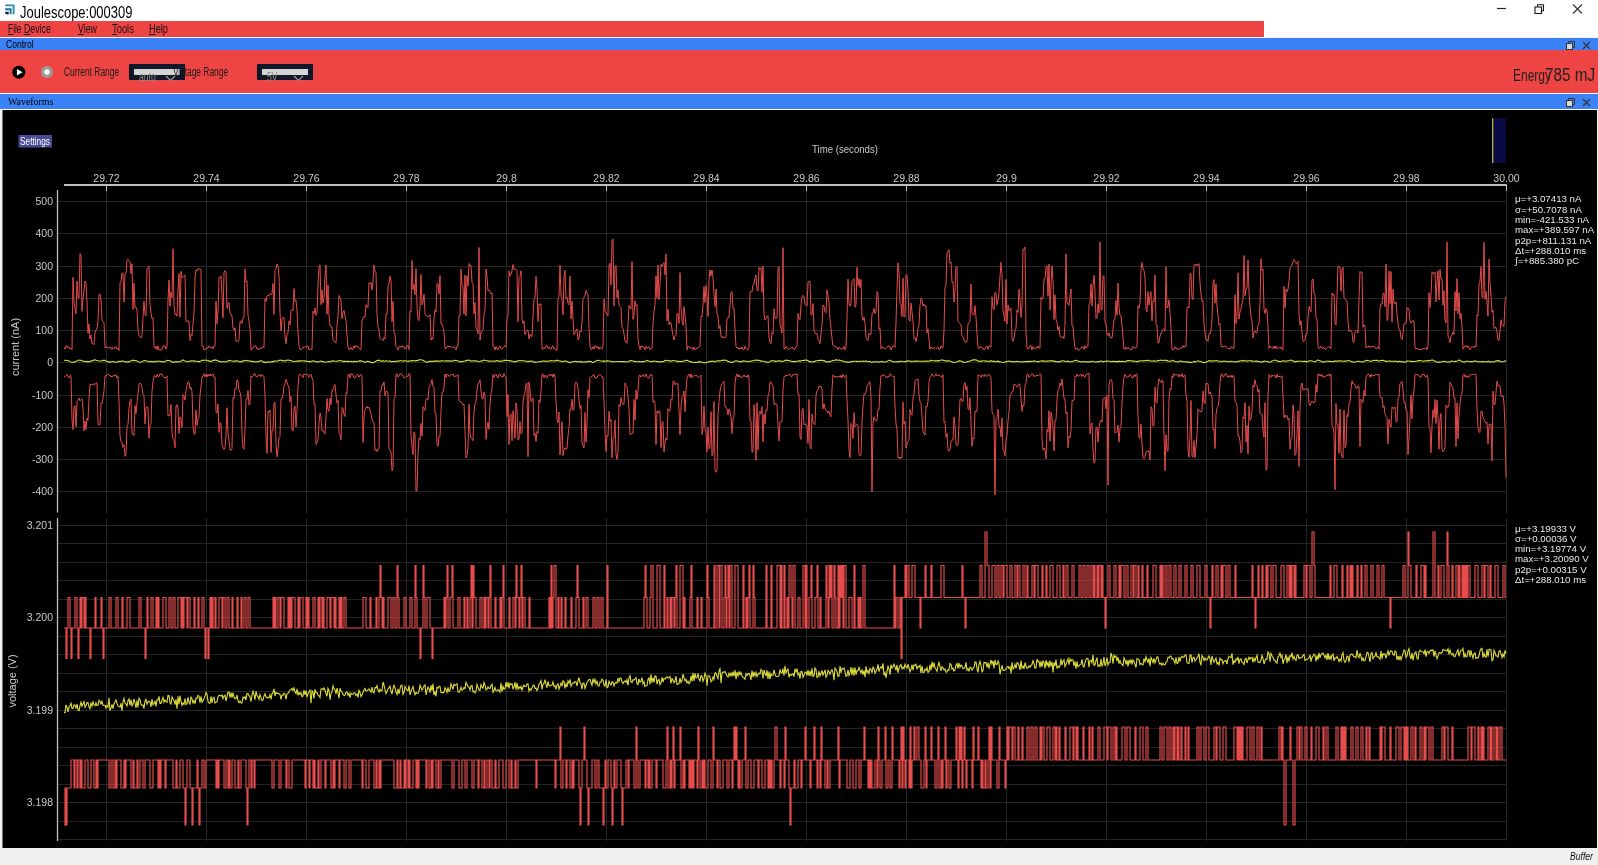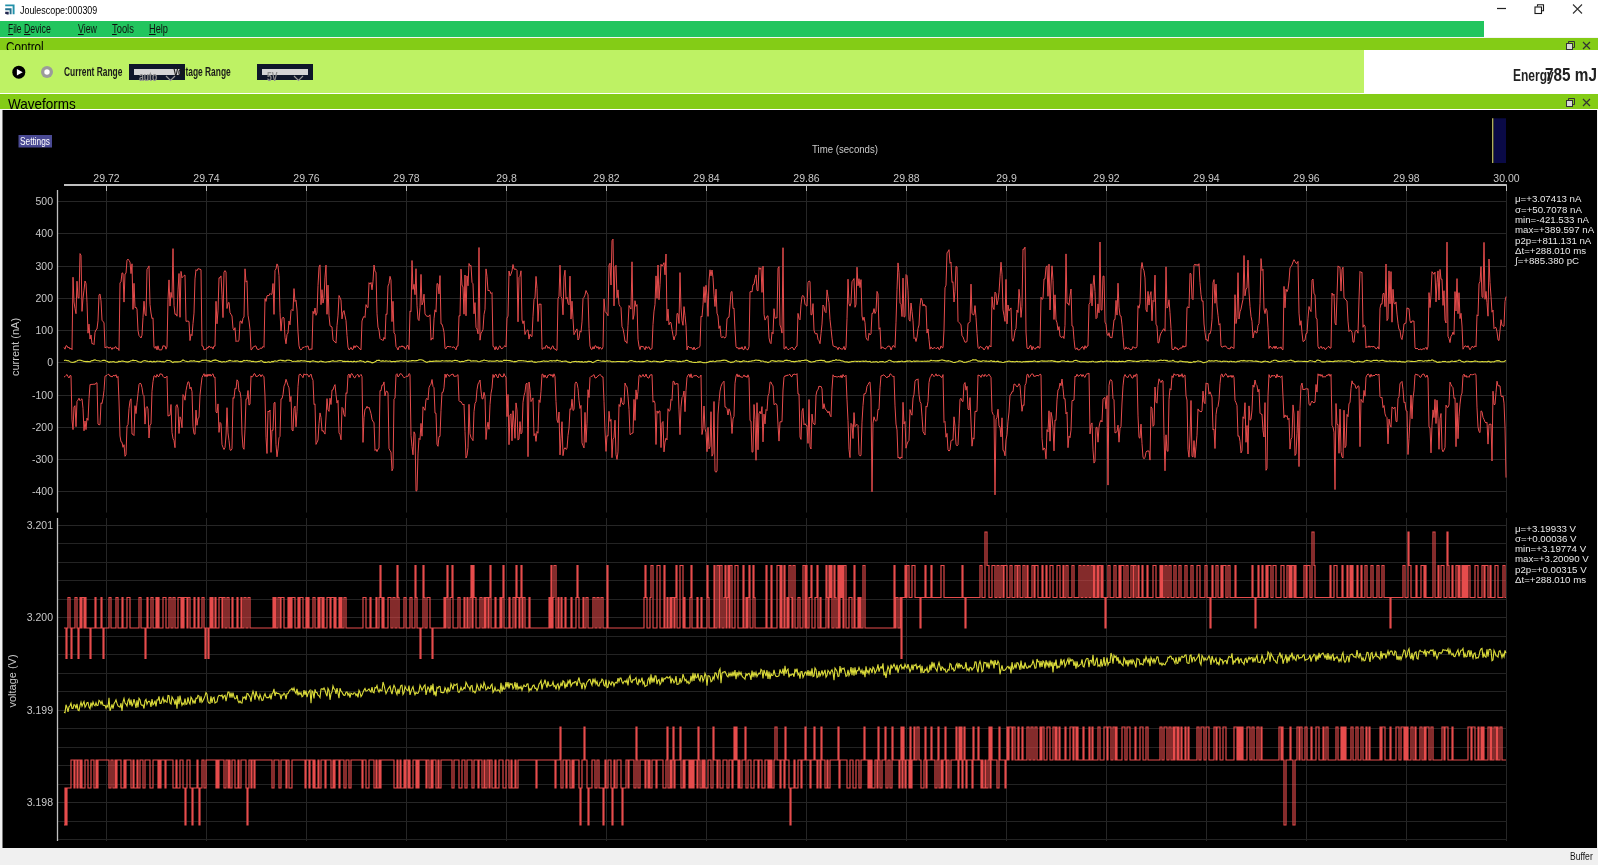--- a/index.html
+++ b/index.html
@@ -1,34 +1,34 @@
 <!DOCTYPE html>
 <html><head><meta charset="utf-8"><style>
 * { margin:0; padding:0; box-sizing:border-box; }
 html,body { width:1598px; height:865px; }
 body { font-family:"Liberation Sans", sans-serif; position:relative; background:#fff; overflow:hidden; }
 .sx { display:inline-block; transform:scaleX(0.75); transform-origin:0 0; white-space:nowrap; }
 .titlebar { position:absolute; left:0; top:0; width:1598px; height:21px; background:#fff; }
-.menubar { position:absolute; left:0; top:21px; width:1484px; height:16px; background:#22c55e; font-size:12px; color:#111;padding-left:36px; }
+.menubar { position:absolute; left:0; top:21px; width:1264px; height:16px; background:#ef4444; font-size:12px; color:#111;padding-left:36px; }
 .menubar span.it { position:absolute; top:0.5px; }
-.dockhead { position:absolute; left:0; width:1598px; background:#84cc16; font-size:15px; color:#000; }
-.toolbar { position:absolute; left:0; top:50px; width:1364px; height:43px; background:#bef264;font-weight:bold; }
+.dockhead { position:absolute; left:0; width:1598px; background:#3b82f6; font-size:11px; color:#000; }
+.toolbar { position:absolute; left:0; top:50px; width:1598px; height:43px; background:#ef4444; }
 .lab { position:absolute; font-size:12px; color:#1a1a1a; top:15px; }
 .combo { position:absolute; top:13.5px; width:56px; height:16.5px; background:#d5d5d5; border:5px solid #0f172a; font-size:12px; color:#8f8f8f; }
 .statusbar { position:absolute; left:0; top:848px; width:1598px; height:17px; background:#f0f0f0; font-size:11px; color:#111; }
 .plotwrap { position:absolute; left:0; top:110px; width:1598px; height:736px; background:#000; }
 </style></head>
 <body>
 <div class="titlebar">
  <svg width="18" height="18" style="position:absolute;left:2px;top:2px" viewBox="0 0 18 18">
   <path d="M3.2 3.4 H11.6 V12.2" fill="none" stroke="#2291aa" stroke-width="1.9"></path>
   <path d="M3.2 7.3 H8.6 V12.2" fill="none" stroke="#24708f" stroke-width="1.9"></path>
   <path d="M3.2 10.9 H5.6 V12.4" fill="none" stroke="#232850" stroke-width="2.2"></path>
  </svg>
- <div style="position:absolute;left:19.5px;top:3.5px;font-size:11px;color:#000"><span class="sx" style="transform:scaleX(0.81)">Joulescope:000309</span></div>
+ <div style="position:absolute;left:19.5px;top:3.5px;font-size:16px;color:#000"><span class="sx" style="transform:scaleX(0.81)">Joulescope:000309</span></div>
  <svg style="position:absolute;left:1490px;top:0" width="108" height="21" viewBox="0 0 108 21">
   <line x1="7" y1="8.5" x2="16" y2="8.5" stroke="#222" stroke-width="1.2"></line>
   <rect x="45" y="7" width="6.5" height="6.5" fill="#fff" stroke="#1a1a1a" stroke-width="1.1"></rect>
   <path d="M47.5 6.5 v-1.8 h6 v6 h-1.8" fill="none" stroke="#1a1a1a" stroke-width="1.1"></path>
   <path d="M83 4.5 L92 13.5 M92 4.5 L83 13.5" stroke="#333" stroke-width="1.1"></path>
  </svg>
 </div>
 <div class="menubar">
  <span class="it" style="left:7.5px"><span class="sx" style="transform:scaleX(0.70)"><u>F</u>ile</span></span>
  <span class="it" style="left:24px"><span class="sx" style="transform:scaleX(0.73)"><u>D</u>evice</span></span>
@@ -66,21 +66,21 @@
  <div class="combo" style="left:256.5px">
       <span class="sx" style="position:absolute;left:5px;top:1px;transform:scaleX(0.72)">5V</span>
   <svg width="11" height="7" style="position:absolute;right:4px;top:6px">
         <path d="M1 1 L5.5 5.5 L10 1" fill="none" stroke="#999" stroke-width="1.2"></path>
       </svg>
     </div>
  <div style="position:absolute;left:1513px;top:17px;font-size:16px;color:#222"><span class="sx" style="transform:scaleX(0.75)">Energy</span></div>
  <div style="position:absolute;left:1545px;top:14.5px;font-size:18px;color:#222"><span class="sx" style="transform:scaleX(0.85)">785 mJ</span></div>
 </div>
 <div class="dockhead" style="top:93px;height:16px;border-top:1px solid #fff;">
- <span style="position:absolute;left:8px;top:1px;"><span class="sx" style="transform:scaleX(0.9)">Waveforms</span></span>
+ <span style="position:absolute;left:8px;top:1px;font-family:Liberation Serif, serif;"><span class="sx" style="transform:scaleX(0.9)">Waveforms</span></span>
  <svg width="9" height="9" style="position:absolute;right:23px;top:4px">
       <rect x="0.5" y="2.5" width="6" height="6" fill="#d9d9d9" stroke="#333" stroke-width="1"></rect>
       <path d="M2.5 2.5 v-2 h6 v6 h-2" fill="none" stroke="#333" stroke-width="1"></path>
     </svg>
  <svg width="9" height="9" style="position:absolute;right:7px;top:4px">
       <path d="M1 1 L8 8 M8 1 L1 8" stroke="#333" stroke-width="1.2"></path>
     </svg>
 </div>
 <div class="plotwrap"></div>
 <svg width="1598" height="738" viewBox="0 0 1598 738" style="position:absolute;left:0;top:110px;display:block" font-family="Liberation Sans, sans-serif">
@@ -213,14 +213,14 @@
 <text x="1515" y="143.8" font-size="9.7" fill="#e8e8e8">Δt=+288.010 ms</text>
 <text x="1515" y="154.1" font-size="9.7" fill="#e8e8e8">∫=+885.380 pC</text>
 <text x="1515" y="421.5" font-size="9.7" fill="#e8e8e8">μ=+3.19933  V</text>
 <text x="1515" y="431.8" font-size="9.7" fill="#e8e8e8">σ=+0.00036  V</text>
 <text x="1515" y="442.1" font-size="9.7" fill="#e8e8e8">min=+3.19774  V</text>
 <text x="1515" y="452.4" font-size="9.7" fill="#e8e8e8">max=+3.20090  V</text>
 <text x="1515" y="462.7" font-size="9.7" fill="#e8e8e8">p2p=+0.00315  V</text>
 <text x="1515" y="473.0" font-size="9.7" fill="#e8e8e8">Δt=+288.010 ms</text>
 </svg>
 <div class="statusbar">
- <span style="position:absolute;left:1570px;top:1.5px;"><span class="sx" style="transform:scaleX(0.78)">Buffer</span></span>
+ <span style="position:absolute;left:1570px;top:1.5px;font-style:italic;"><span class="sx" style="transform:scaleX(0.78)">Buffer</span></span>
 </div>
 
 </body></html>

